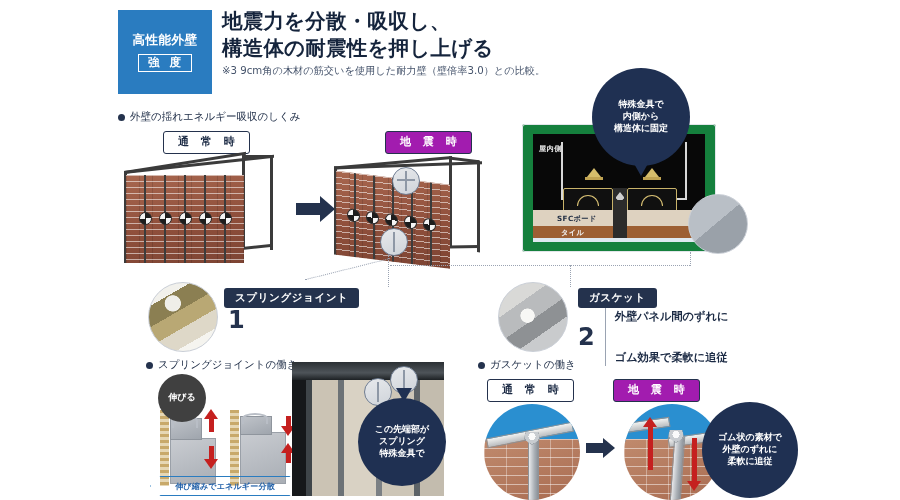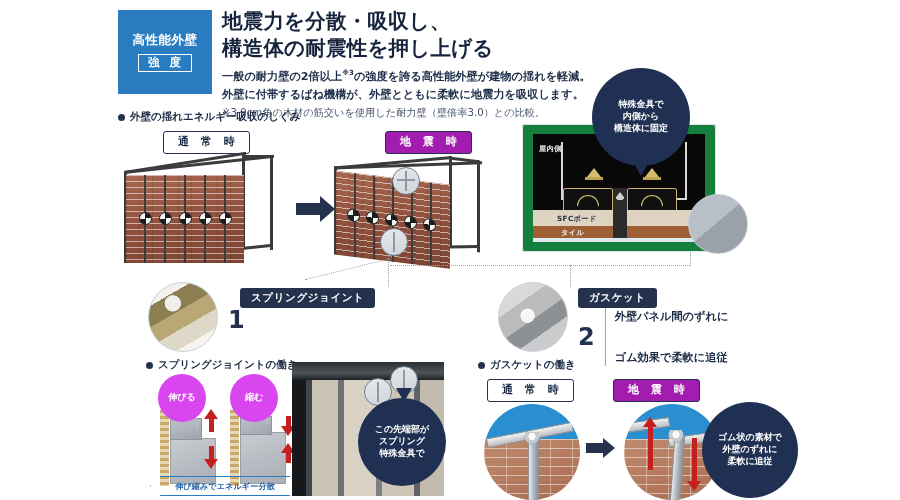--- a/index.html
+++ b/index.html
@@ -22,21 +22,21 @@
     color:#fff;font-size:11.5px;font-weight:700;letter-spacing:3px;
     border:1px solid #ffffff;padding:1px 7px 2px 9px;line-height:1.15;
   }
   .hdr-body{position:absolute;left:104px;top:0;width:590px;}
   .h-title{font-size:20.5px;font-weight:700;line-height:1.32;color:#15243c;letter-spacing:.2px;font-family:Liberation Serif, serif;}
   .h-lead{margin-top:6px;font-size:11.2px;line-height:1.62;color:#20304b;font-weight:700;}
   .h-note{margin-top:1px;font-size:10.2px;line-height:1.5;color:#45536b;font-weight:400;}
   .sup{font-size:7px;vertical-align:super;}
 
   
-  .sec-head{position:absolute;font-size:10.5px;font-weight:700;color:#1b2a44;display:flex;align-items:center;gap:5px;}
+  .sec-head{position:absolute;font-size:10.5px;font-weight:400;color:#1b2a44;display:flex;align-items:center;gap:5px;}
   .dot{width:7px;height:7px;border-radius:50%;background:#24324d;display:inline-block;}
 
   
   .pill{
     display:inline-flex;align-items:center;justify-content:center;
     font-size:11px;font-weight:700;letter-spacing:4px;padding:3px 10px 4px 14px;
     border-radius:3px;line-height:1.25;white-space:nowrap;
   }
   .pill.normal{background:#fff;border:1.6px solid #24324d;color:#1b2a44;}
   .pill.quake{background:#a21caf;border:1.6px solid #24324d;color:#fff;}
@@ -105,21 +105,21 @@
   .num{font-size:24px;font-weight:700;color:#24324d;line-height:1;}
   .numtxt{font-size:11.2px;line-height:1.52;font-weight:700;color:#1b2a44;border-left:1.6px solid #9aa3b2;padding-left:9px;}
 
   
   .bub{
     position:absolute;border-radius:50%;display:flex;flex-direction:column;
     align-items:center;justify-content:center;text-align:center;color:#fff;
     font-weight:700;line-height:1.32;
   }
   .bub.navy{background:#1f3052;}
-  .bub.blue{background:#d946ef;}
+  .bub.blue{background:#404040;}
 
   
   .bl{position:absolute;left:146px;top:368px;width:158px;height:128px;}
   .stud{position:absolute;width:9px;background:repeating-linear-gradient(to bottom,#c8a96a 0 3px,#e6d7b4 3px 6px);}
   .blk{position:absolute;background:linear-gradient(160deg,#c9ccd1,#a9aeb5);border:1px solid #9aa0a8;}
   .blk2{position:absolute;background:linear-gradient(160deg,#bfc3c9,#9fa5ad);border:1px solid #8f959d;}
   .spring{position:absolute;border:2px solid #b9bec6;border-radius:50% 50% 0 0;border-bottom:none;}
   .redar{position:absolute;width:0;height:0;}
   .redshaft{position:absolute;background:#c5201f;width:5px;}
   .enbar{position:absolute;left:0;bottom:0;width:158px;height:20px;
@@ -167,24 +167,20 @@
     <div class="badge">
       <div class="badge-main">高性能外壁</div>
       <div class="badge-sub">強 度</div>
     </div>
 
     <div class="hdr-body">
       <div class="h-title">
         <div>地震力を分散・吸収し、</div>
         <div>構造体の耐震性を押し上げる</div>
       </div>
-      <div class="h-lead">
-        <div><span>一般の耐力壁の2倍以上</span><span class="sup">※3</span><span>の強度を誇る高性能外壁が建物の揺れを軽減。</span></div>
-        <div>外壁に付帯するばね機構が、外壁とともに柔軟に地震力を吸収します。</div>
-      </div>
       <div class="h-note">※3 9cm角の木材の筋交いを使用した耐力壁（壁倍率3.0）との比較。</div>
     </div>
   </div>
 
   <div class="sec-head" style="left:118px;top:110px;">
     <span class="dot"></span>
     <span>外壁の揺れエネルギー吸収のしくみ</span>
   </div>
 
   <div style="position:absolute;left:163px;top:130px;">
@@ -290,21 +286,21 @@
   <div class="chip screws" style="left:688px;top:194px;width:58px;height:58px;"></div>
 
   <div class="bub navy" style="left:592px;top:68px;width:98px;height:98px;font-size:9px;">
     <span>特殊金具で</span>
     <span>内側から</span>
     <span>構造体に固定</span>
   </div>
   <div style="position:absolute;left:632px;top:160px;width:0;height:0;border-left:9px solid transparent;border-right:9px solid transparent;border-top:16px solid #1f3052;"></div>
 
   <div class="chip sj" style="left:148px;top:282px;width:68px;height:68px;"></div>
-  <div style="position:absolute;left:240px;top:286px;text-align:right;">
+  <div style="position:absolute;left:224px;top:286px;text-align:right;">
     <span class="tag">スプリングジョイント</span>
   </div>
   <div class="numrow" style="left:228px;top:308px;width:250px;">
     <span class="num" style="margin-right:10px;">1</span>
   </div>
 
   <div class="chip gk" style="left:498px;top:282px;width:68px;height:68px;"></div>
   <div style="position:absolute;left:578px;top:286px;">
     <span class="tag">ガスケット</span>
   </div>
@@ -338,23 +334,20 @@
     <div class="redshaft" style="left:63px;top:78px;height:14px;"></div>
     <div class="redar" style="left:58px;top:91px;border-left:7px solid transparent;border-right:7px solid transparent;border-top:10px solid #c5201f;"></div>
 
     <div class="redshaft" style="left:140px;top:48px;height:11px;"></div>
     <div class="redar" style="left:135px;top:58px;border-left:7px solid transparent;border-right:7px solid transparent;border-top:10px solid #c5201f;"></div>
     <div class="redshaft" style="left:140px;top:84px;height:11px;"></div>
     <div class="redar" style="left:135px;top:75px;border-left:7px solid transparent;border-right:7px solid transparent;border-bottom:10px solid #c5201f;"></div>
 
     <div class="bub blue" style="left:12px;top:6px;width:48px;height:48px;font-size:9px;">
       <span>伸びる</span>
-    </div>
-    <div class="bub blue" style="left:84px;top:6px;width:48px;height:48px;font-size:9px;">
-      <span>縮む</span>
     </div>
 
     <div class="enbar">
       <div class="enbar-shape"></div>
       <span style="position:relative;">伸び縮みでエネルギー分散</span>
     </div>
   </div>
 
   <div class="photo photo-wallcol" style="left:292px;top:362px;width:152px;height:134px;">
     <div class="photo-top"></div>

